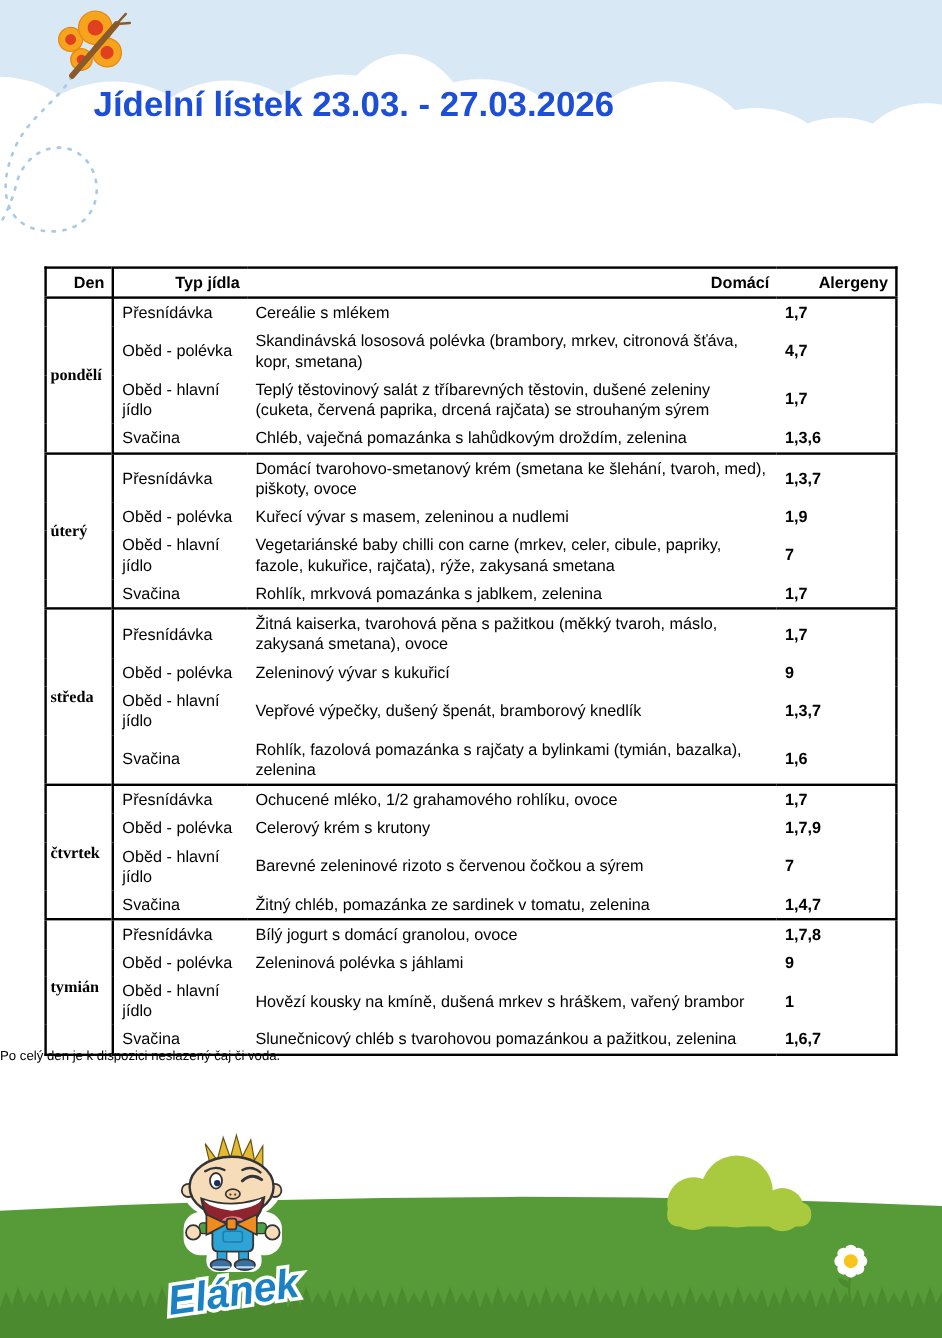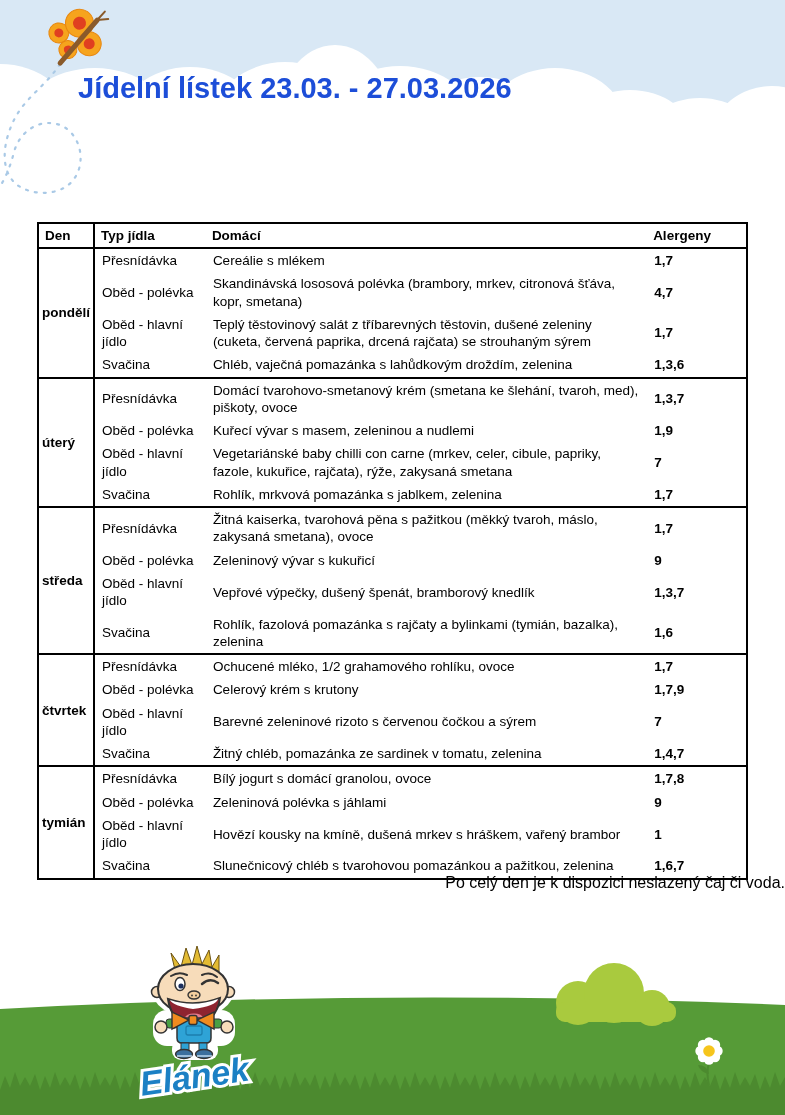--- a/index.html
+++ b/index.html
@@ -11,33 +11,33 @@
   .scene-svg{position:absolute;top:925px;left:0;z-index:2;}
   .title{
     position:absolute;left:78px;top:72px;margin:0;z-index:3;
     font-size:29px;font-weight:bold;color:#1d4ed8;letter-spacing:0px;white-space:nowrap;
   }
   table.menu{
     position:absolute;left:37px;top:222px;width:711px;z-index:3;
     border-collapse:collapse;border:2px solid #000;background:#fff;
   }
   table.menu th{
-    font-size:13.5px;font-weight:bold;text-align:left;
+    font-size:13.5px;font-weight:bold;text-align:right;
     padding:4px 6px;border-bottom:2px solid #000;
   }
   table.menu th.col-day{border-right:2px solid #000;}
   table.menu tbody{border-top:2px solid #000;}
   table.menu td{font-size:13.5px;padding:3px 7px;vertical-align:middle;line-height:1.28;}
   table.menu td.day{
-    border-right:2px solid #000;font-weight:bold;padding:2px 3px;vertical-align:middle;
+    border-right:2px solid #000;font-weight:bold;padding:2px 3px;vertical-align:middle;font-family:Liberation Serif, serif;
   }
   table.menu td.allergens{padding-left:7px;font-weight:bold;}
   .note{
-    position:absolute;top:874px;left:0;width:785px;margin:0;text-align:right;
-    font-size:16px;color:#000;z-index:3;
+    position:absolute;top:874px;left:0;width:785px;margin:0;text-align:left;
+    font-size:11px;color:#000;z-index:3;
   }
 </style>
 </head>
 <body>
 
 <div class="page">
 
   <svg class="sky-svg" width="785" height="215" viewBox="0 0 785 215">
     <rect fill="#d9e8f5" x="0" y="0" width="785" height="118"></rect>
     <g fill="#ffffff">

